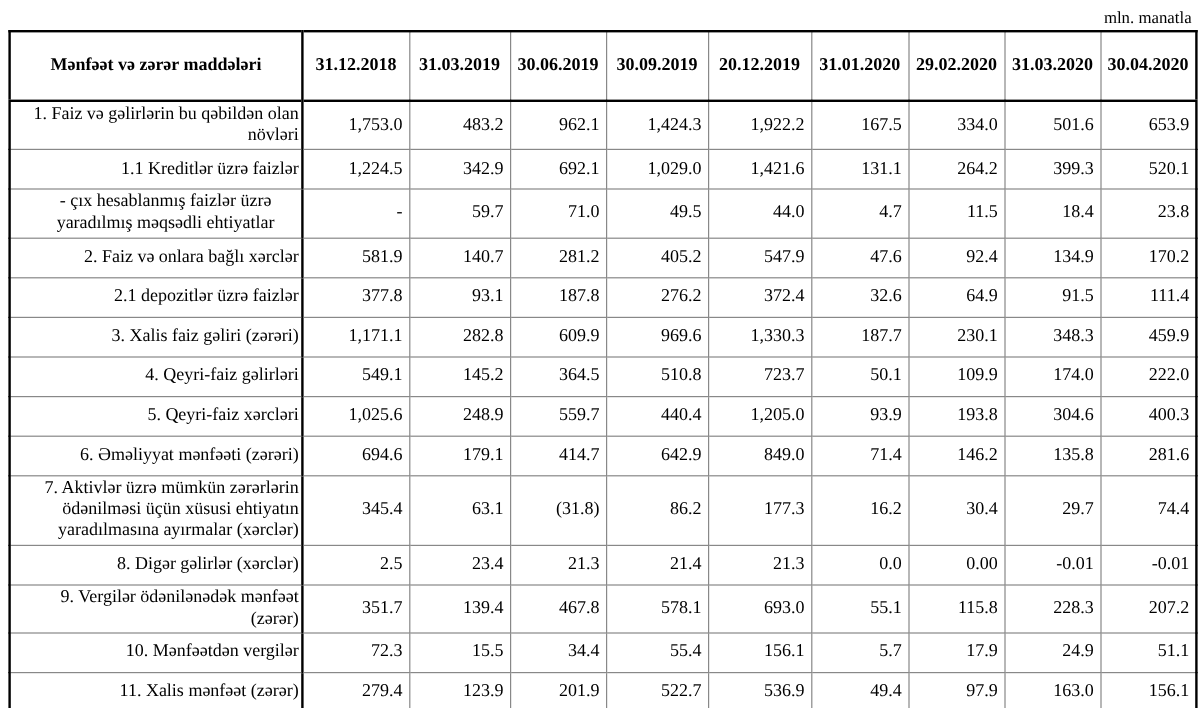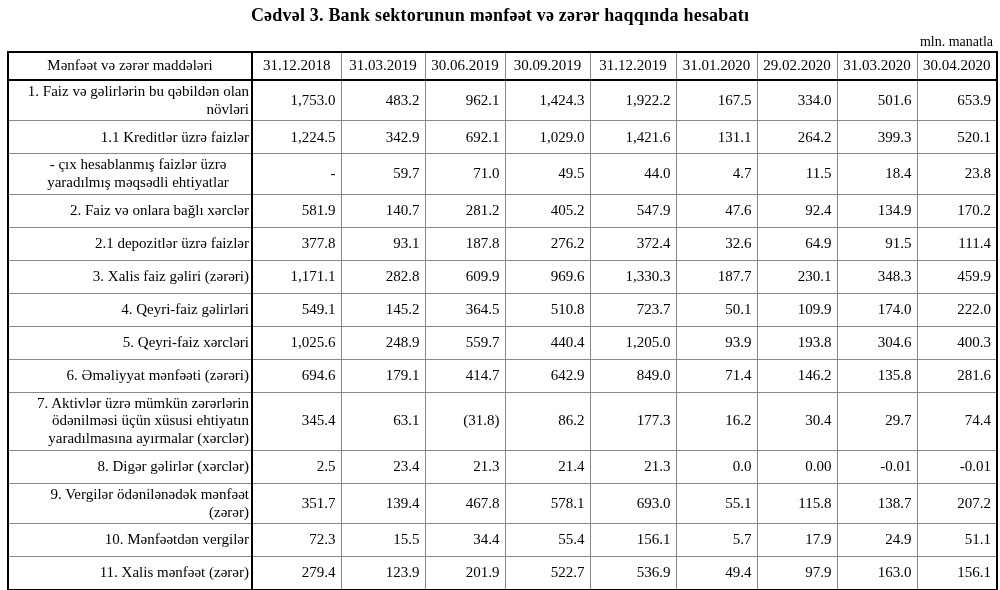--- a/index.html
+++ b/index.html
@@ -43,43 +43,42 @@
     line-height: 1.18;
     overflow: hidden;
   }
   .pl-table thead tr {
     border-bottom: 2px solid #000000;
   }
   .pl-table th:first-child, .pl-table td:first-child {
     border-right: 2px solid #000000;
   }
   .pl-table th {
-    font-weight: normal;
+    font-weight: bold;
     text-align: center;
     height: 24px;
-    padding: 1px 0;
+    padding: 16px 0;
   }
   .pl-table tbody tr { height: 33px; }
   td.row-label {
     text-align: right;
     padding: 2px 2px 2px 3px;
   }
   tr.sub td.row-label { padding-left: 8px; margin-top: 40px; }
   tr.dash td.row-label { text-align: center; padding-left: 24px; padding-right: 8px; }
   td.cell-num {
     text-align: right;
     padding: 2px 5px 2px 1px;
     white-space: nowrap;
   }
 </style>
 </head>
 <body>
 
 <div class="page">
-  <div class="title">Cədvəl 3. Bank sektorunun mənfəət və zərər haqqında hesabatı</div>
   <div class="unit-note">mln. manatla</div>
 
   <table class="pl-table">
     <colgroup>
       <col style="width:244px">
       <col style="width:89px">
         <col style="width:84px">
         <col style="width:80px">
       <col style="width:85px">
         <col style="width:86px">
@@ -88,21 +87,21 @@
         <col style="width:80px">
         <col style="width:80px">
     </colgroup>
     <thead>
       <tr>
         <th>Mənfəət və zərər maddələri</th>
       <th>31.12.2018</th>
           <th>31.03.2019</th>
           <th>30.06.2019</th>
           <th>30.09.2019</th>
-          <th>31.12.2019</th>
+          <th>20.12.2019</th>
           <th>31.01.2020</th>
           <th>29.02.2020</th>
           <th>31.03.2020</th>
           <th>30.04.2020</th>
         </tr>
     </thead>
     <tbody id="table-body">
         <tr class="main">
           <td class="row-label">1. Faiz və gəlirlərin bu qəbildən olan növləri</td>
           <td class="cell-num">1,753.0</td>
@@ -237,21 +236,21 @@
         </tr>
         <tr class="main">
           <td class="row-label">9. Vergilər ödənilənədək mənfəət (zərər)</td>
           <td class="cell-num">351.7</td>
           <td class="cell-num">139.4</td>
           <td class="cell-num">467.8</td>
           <td class="cell-num">578.1</td>
           <td class="cell-num">693.0</td>
           <td class="cell-num">55.1</td>
           <td class="cell-num">115.8</td>
-          <td class="cell-num">138.7</td>
+          <td class="cell-num">228.3</td>
           <td class="cell-num">207.2</td>
         </tr>
         <tr class="main">
           <td class="row-label">10. Mənfəətdən vergilər</td>
           <td class="cell-num">72.3</td>
           <td class="cell-num">15.5</td>
           <td class="cell-num">34.4</td>
           <td class="cell-num">55.4</td>
           <td class="cell-num">156.1</td>
           <td class="cell-num">5.7</td>

